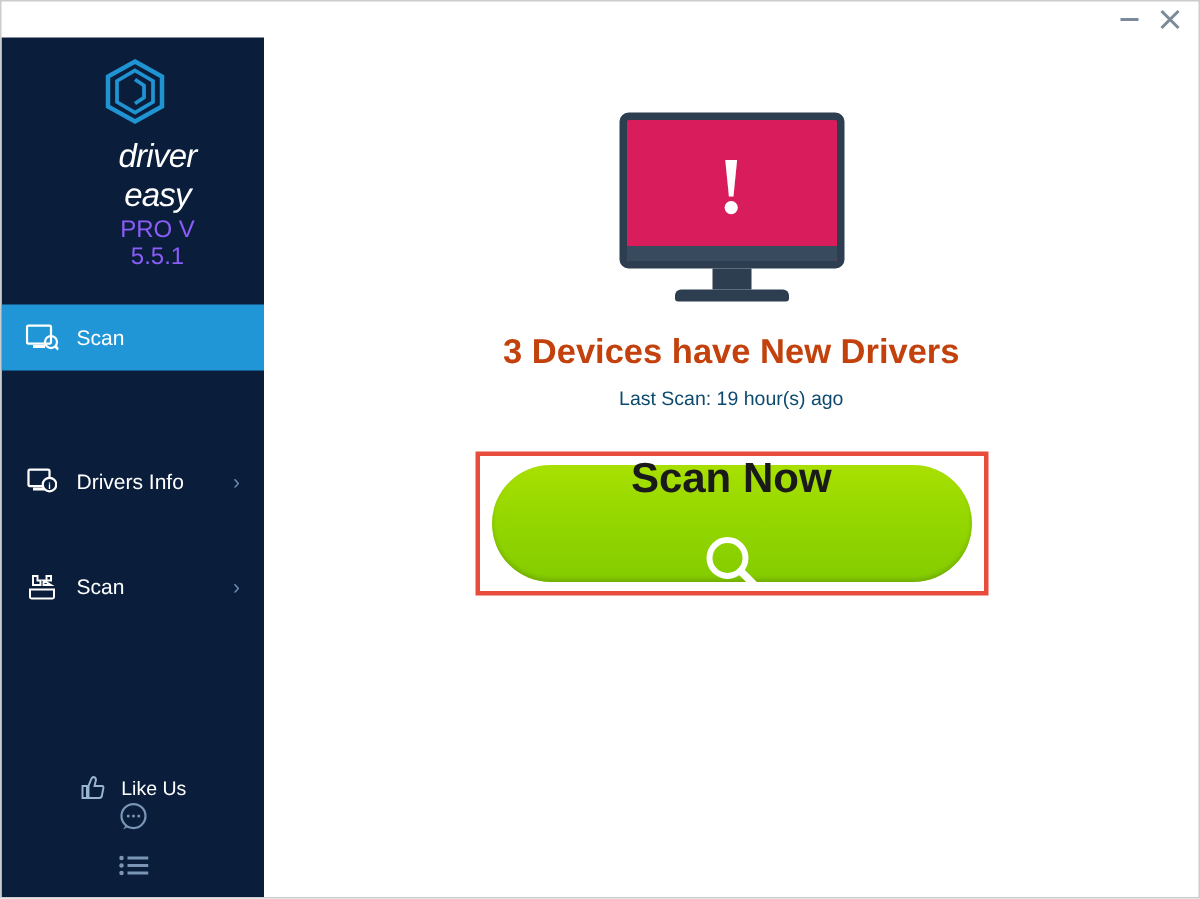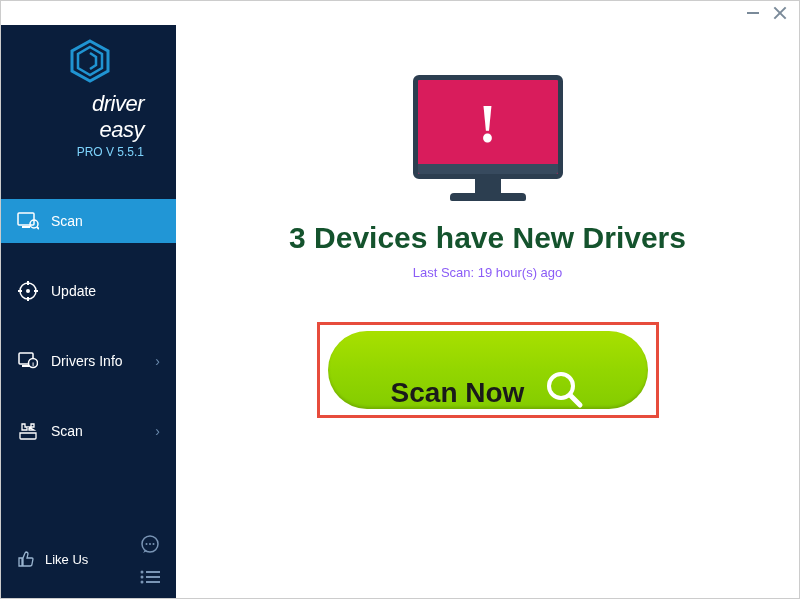--- a/index.html
+++ b/index.html
@@ -8,51 +8,51 @@
     .titlebar { height: 24px; display: flex; justify-content: flex-end; align-items: center; gap: 14px; padding-right: 12px; }
     .titlebar .minimize { width: 12px; height: 2px; background: #7a8a99; }
     .titlebar .close { width: 14px; height: 14px; position: relative; cursor: pointer; }
     .titlebar .close::before, .titlebar .close::after { content: ''; position: absolute; left: 6px; top: -1px; width: 2px; height: 16px; background: #7a8a99; }
     .titlebar .close::before { transform: rotate(45deg); }
     .titlebar .close::after { transform: rotate(-45deg); }
     
     .app-body { flex: 1; display: flex; min-height: 0; }
     
     .sidebar { width: 175px; background: #0a1e3c; color: #fff; display: flex; flex-direction: column; position: relative; }
-    .logo-area { padding: 14px 32px 10px; text-align: right; margin-left: 33px; }
+    .logo-area { padding: 14px 32px 10px; text-align: center; margin-left: 33px; }
     .logo-icon { margin-bottom: 8px; }
     .logo-title { font-size: 22px; font-style: italic; font-weight: 400; letter-spacing: -0.5px; }
-    .logo-version { font-size: 12px; color: #7dd3fc; margin-top: 2px; }
+    .logo-version { font-size: 16px; color: #8b5cf6; margin-top: 2px; }
     
-    .nav { margin-top: 30px; }
+    .nav { margin-top: 12px; }
     .nav-item { display: flex; align-items: center; padding: 14px 16px; font-size: 14px; cursor: pointer; position: relative; height: 44px; }
     .nav-item.active { background: #2196d6; }
     .nav-item .ni-icon { width: 22px; height: 20px; display: flex; align-items: center; justify-content: center; margin-right: 12px; }
     .nav-item .chevron { margin-left: auto; font-size: 14px; color: #6b8aad; }
     .nav-gap { height: 26px; }
     
-    .sidebar-bottom { margin-top: auto; padding: 10px 16px 14px; display: flex; align-items: center; justify-content: space-between; }
+    .sidebar-bottom { margin-top: auto; padding: 10px 16px 14px; display: flex; align-items: center; justify-content: space-between; flex-direction: column; }
     .bottom-left { display: flex; align-items: center; gap: 10px; }
     .bottom-label { font-size: 13px; }
     .bottom-icons-right { display: flex; flex-direction: column; gap: 16px; align-items: center; color: #7a95b5; }
     
     .main { flex: 1; display: flex; flex-direction: column; align-items: center; padding-top: 50px; }
     
     .monitor-wrap { position: relative; margin-bottom: 20px; }
     .monitor-screen { width: 150px; height: 104px; background: #d91c5c; border: 5px solid #2c3e50; border-radius: 6px; display: flex; align-items: center; justify-content: center; position: relative; }
     .monitor-screen::after { content: ''; position: absolute; left: 0; bottom: 0; width: 100%; height: 10px; background: #374a5e; border-bottom-left-radius: 2px; border-bottom-right-radius: 2px; }
     .monitor-bang { color: #fff; font-size: 54px; font-weight: bold; font-family: Georgia, serif; line-height: 1; margin-top: -6px; }
     .monitor-neck { width: 26px; height: 14px; background: #2c3e50; margin: 0 auto; }
     .monitor-base { width: 76px; height: 8px; background: #2c3e50; border-radius: 4px 4px 2px 2px; margin: 0 auto; }
     
-    .headline { color: #14532d; font-size: 30px; font-weight: bold; margin-bottom: 10px; }
-    .subtext { color: #8b5cf6; font-size: 13px; margin-bottom: 42px; }
+    .headline { color: #c2410c; font-size: 23px; font-weight: bold; margin-bottom: 10px; }
+    .subtext { color: #0c4a6e; font-size: 13px; margin-bottom: 28px; }
     
     .scan-button-wrap { border: 3px solid #e74c3c; padding: 6px 8px; }
-    .scan-button { width: 320px; height: 78px; background: linear-gradient(to bottom, #a8e000 0%, #93d600 50%, #84cc00 100%); border: none; border-radius: 40px; display: flex; align-items: flex-end; justify-content: center; gap: 20px; cursor: pointer; box-shadow: inset 0 -2px 3px rgba(0,0,0,0.15); }
+    .scan-button { width: 320px; height: 78px; background: linear-gradient(to bottom, #a8e000 0%, #93d600 50%, #84cc00 100%); border: none; border-radius: 40px; display: flex; align-items: center; justify-content: center; gap: 20px; cursor: pointer; box-shadow: inset 0 -2px 3px rgba(0,0,0,0.15); flex-direction: column; }
     .scan-text { font-size: 28px; font-weight: bold; color: #1a1a1a; }
     .search-icon-circle { width: 40px; height: 40px; }
     
     svg { display: block; }
   </style>
 </head>
 <body>
 
 <div class="titlebar">
   <div class="minimize"></div>
@@ -79,33 +79,20 @@
           <svg width="22" height="18" viewBox="0 0 22 18">
               <rect x="1" y="1" width="16" height="12" rx="1" fill="none" stroke="#fff" stroke-width="1.5"></rect>
               <rect x="5" y="14" width="8" height="2" fill="#fff"></rect>
               <circle cx="17" cy="12" r="4" fill="none" stroke="#fff" stroke-width="1.5"></circle>
               <line x1="20" y1="15" x2="22" y2="17" stroke="#fff" stroke-width="1.8"></line>
             </svg>
         </span>
         <span>Scan</span>
       </div>
       <div class="nav-gap"></div>
-      <div class="nav-item">
-        <span class="ni-icon">
-          <svg width="20" height="20" viewBox="0 0 20 20">
-              <circle cx="10" cy="10" r="8" fill="none" stroke="#fff" stroke-width="1.5"></circle>
-              <circle cx="10" cy="10" r="2" fill="#fff"></circle>
-              <rect x="9" y="0" width="2" height="4" fill="#fff"></rect>
-              <rect x="9" y="16" width="2" height="4" fill="#fff"></rect>
-              <rect x="0" y="9" width="4" height="2" fill="#fff"></rect>
-              <rect x="16" y="9" width="4" height="2" fill="#fff"></rect>
-            </svg>
-        </span>
-        <span>Update</span>
-      </div>
       <div class="nav-gap"></div>
       <div class="nav-item">
         <span class="ni-icon">
           <svg width="20" height="18" viewBox="0 0 20 18">
               <rect x="1" y="1" width="14" height="11" rx="1" fill="none" stroke="#fff" stroke-width="1.5"></rect>
               <rect x="4" y="13" width="8" height="2" fill="#fff"></rect>
               <circle cx="15" cy="11" r="4.5" fill="#0a1e3c" stroke="#fff" stroke-width="1.5"></circle>
               <text x="15" y="14" font-size="6" fill="#fff" text-anchor="middle" font-weight="bold">i</text>
             </svg>
         </span>

